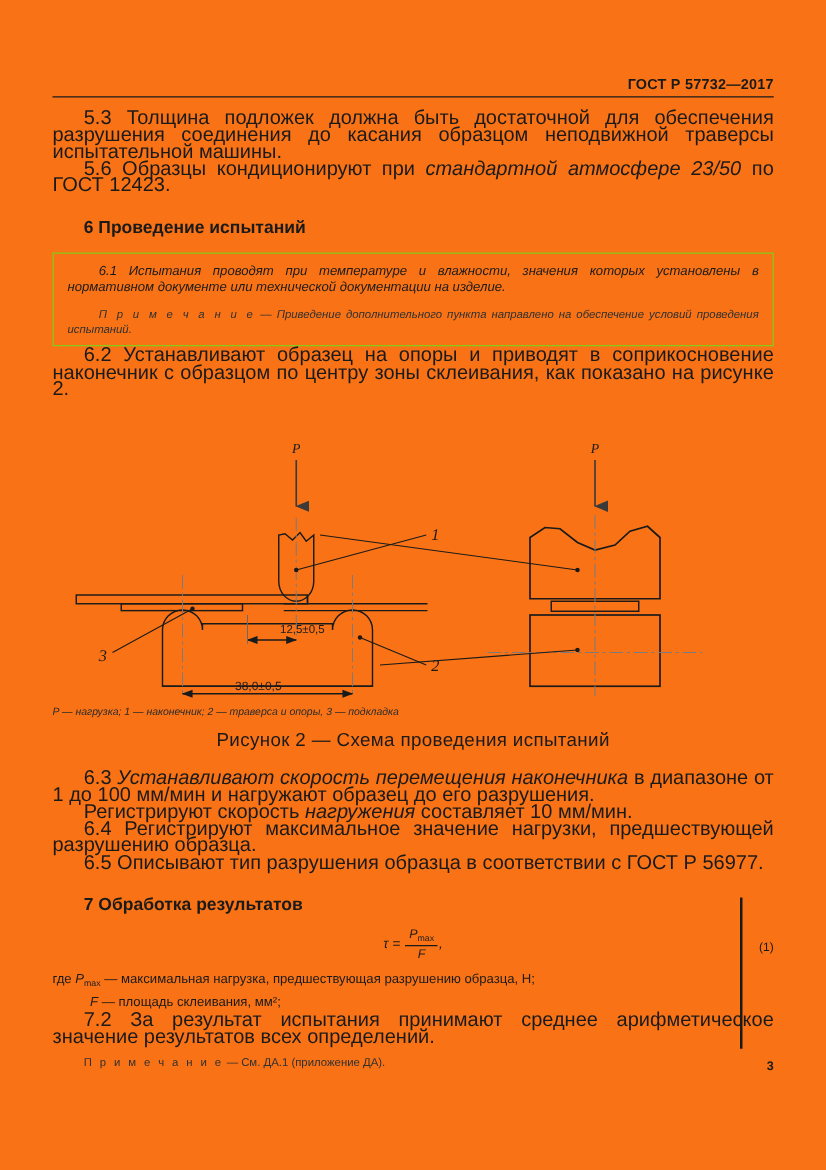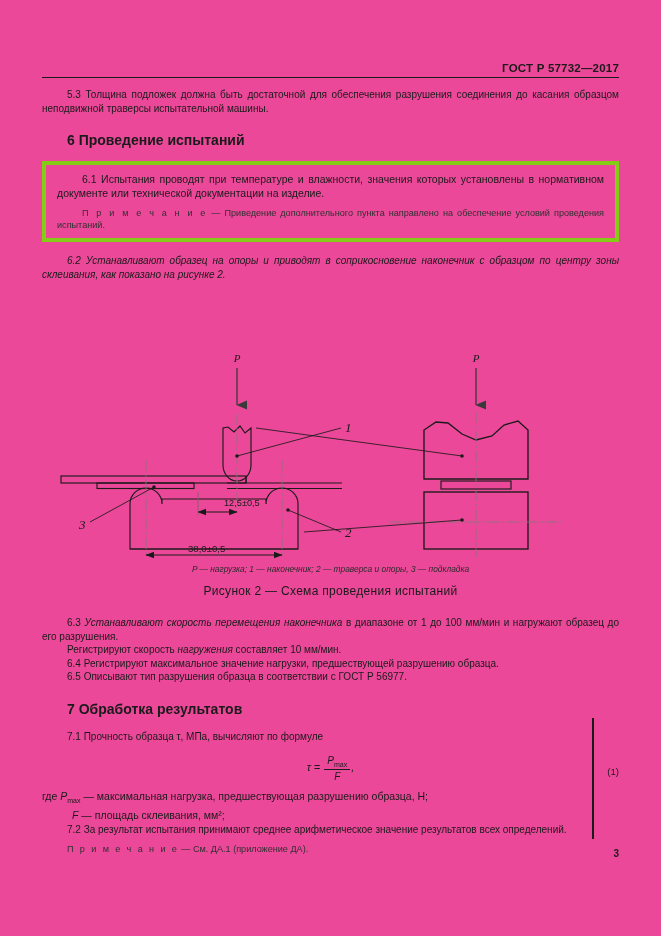--- a/index.html
+++ b/index.html
@@ -11,21 +11,21 @@
     width: 661px;
     height: 936px;
     position: relative;
     font-family: "Liberation Sans", sans-serif;
     color: #1a1a1a;
     overflow: hidden;
   }
   .page {
     position: absolute;
     inset: 0;
-    background: #ec4899;
+    background: #f97316;
   }
 
   
   .header {
     position: absolute;
     top: 62px;
     left: 42px;
     right: 42px;
     text-align: right;
   }
@@ -42,41 +42,42 @@
 
   
   .content {
     position: absolute;
     left: 42px;
     top: 88px;
     width: 577px;
   }
   p.para {
     margin: 0 0 0 0;
-    font-size: 10px;
+    font-size: 16px;
     line-height: 13.6px;
     text-align: justify;
     text-indent: 25px;
     hyphens: manual;
   }
   .i { font-style: italic; }
 
   h2.section {
     font-size: 14px;
     font-weight: bold;
     margin: 17px 0 0 0;
     text-indent: 25px;
   }
 
   
   .notebox {
-    border: 4px solid #84cc16;
+    border: 1px solid #84cc16;
     margin-top: 13px;
     padding: 8px 11px 7px 11px;
     box-sizing: border-box;
+    font-style: italic;
   }
   .notebox p.para { font-size: 10.5px; line-height: 13.4px; }
   .small-note {
     font-size: 9.1px;
     line-height: 12.2px;
     text-align: justify;
     text-indent: 25px;
     margin: 7px 0 0 0;
     color: #303030;
   }
@@ -90,32 +91,31 @@
     left: 42px;
     top: 352px;
     width: 577px;
     height: 255px;
   }
   .fig-caption-items {
     position: absolute;
     left: 0;
     right: 0;
     top: 212px;
-    text-align: center;
     font-size: 8.4px;
     font-style: italic;
     color: #2b2b2b;
   }
   .fig-caption-main {
     position: absolute;
     left: 0;
     right: 0;
     top: 232px;
     text-align: center;
-    font-size: 12px;
+    font-size: 15px;
     color: #1a1a1a;
     letter-spacing: 0.3px;
   }
 
   
   .formula-row {
     position: relative;
     margin-top: 11px;
     height: 34px;
   }
@@ -187,29 +187,30 @@
     <div class="header-title">ГОСТ Р 57732—2017</div>
     <div class="header-rule"></div>
   </div>
 
   <div class="content">
 
     <p class="para">5.3  Толщина подложек должна быть достаточной для обеспечения разрушения соединения до касания образцом неподвижной траверсы испытательной машины.</p>
 
 
 
+    <p class="para"><span>5.6  Образцы кондиционируют при </span><span class="i">стандартной атмосфере 23/50</span><span> по ГОСТ 12423.</span></p>
 
     <h2 class="section">6  Проведение испытаний</h2>
 
     <div class="notebox">
       <p class="para">6.1  Испытания проводят при температуре и влажности, значения которых установлены в нормативном документе или технической документации на изделие.</p>
       <p class="small-note"><span class="spaced">П р и м е ч а н и е</span><span> — </span><span>Приведение дополнительного пункта направлено на обеспечение условий проведения испытаний.</span></p>
     </div>
 
-    <p class="para" style="margin-top:12px;font-style:italic;">6.2  Устанавливают образец на опоры и приводят в соприкосновение наконечник с образцом по центру зоны склеивания, как показано на рисунке 2.</p>
+    <p class="para" style="margin-top:1px;">6.2  Устанавливают образец на опоры и приводят в соприкосновение наконечник с образцом по центру зоны склеивания, как показано на рисунке 2.</p>
   </div>
 
   <div class="figure">
     <svg width="577" height="210" viewBox="0 0 577 210">
       <defs>
         <marker id="arrDown" markerWidth="9" markerHeight="9" refX="4.5" refY="8" orient="auto">
           <path d="M1,0 L4.5,8.5 L8,0 z" fill="#3a3a3a"></path>
         </marker>
         <marker id="arrR" markerWidth="8" markerHeight="8" refX="7" refY="4" orient="auto">
           <path d="M0,1.2 L7.5,4 L0,6.8 z" fill="#1a1a1a"></path>
@@ -287,21 +288,20 @@
 
     <p class="para"><span>6.3  </span><span class="i">Устанавливают скорость перемещения наконечника</span><span> в диапазоне от 1 до 100 мм/мин и нагружают образец до его разрушения.</span></p>
 
     <p class="para"><span>Регистрируют скорость </span><span class="i">нагружения</span><span> составляет 10 мм/мин.</span></p>
 
     <p class="para">6.4  Регистрируют максимальное значение нагрузки, предшествующей разрушению образца.</p>
     <p class="para">6.5  Описывают тип разрушения образца в соответствии с ГОСТ Р 56977.</p>
 
     <h2 class="section">7  Обработка результатов</h2>
 
-    <p class="para" style="margin-top:13px;">7.1  Прочность образца τ, МПа, вычисляют по формуле</p>
 
     <div class="formula-row">
       <div class="formula">
         <span>τ</span>
         <span>=</span>
         <span class="frac">
           <span class="num"><span>P</span><sub class="mx">max</sub></span>
           <span class="den">F</span>
         </span><span>,</span>
       </div>

